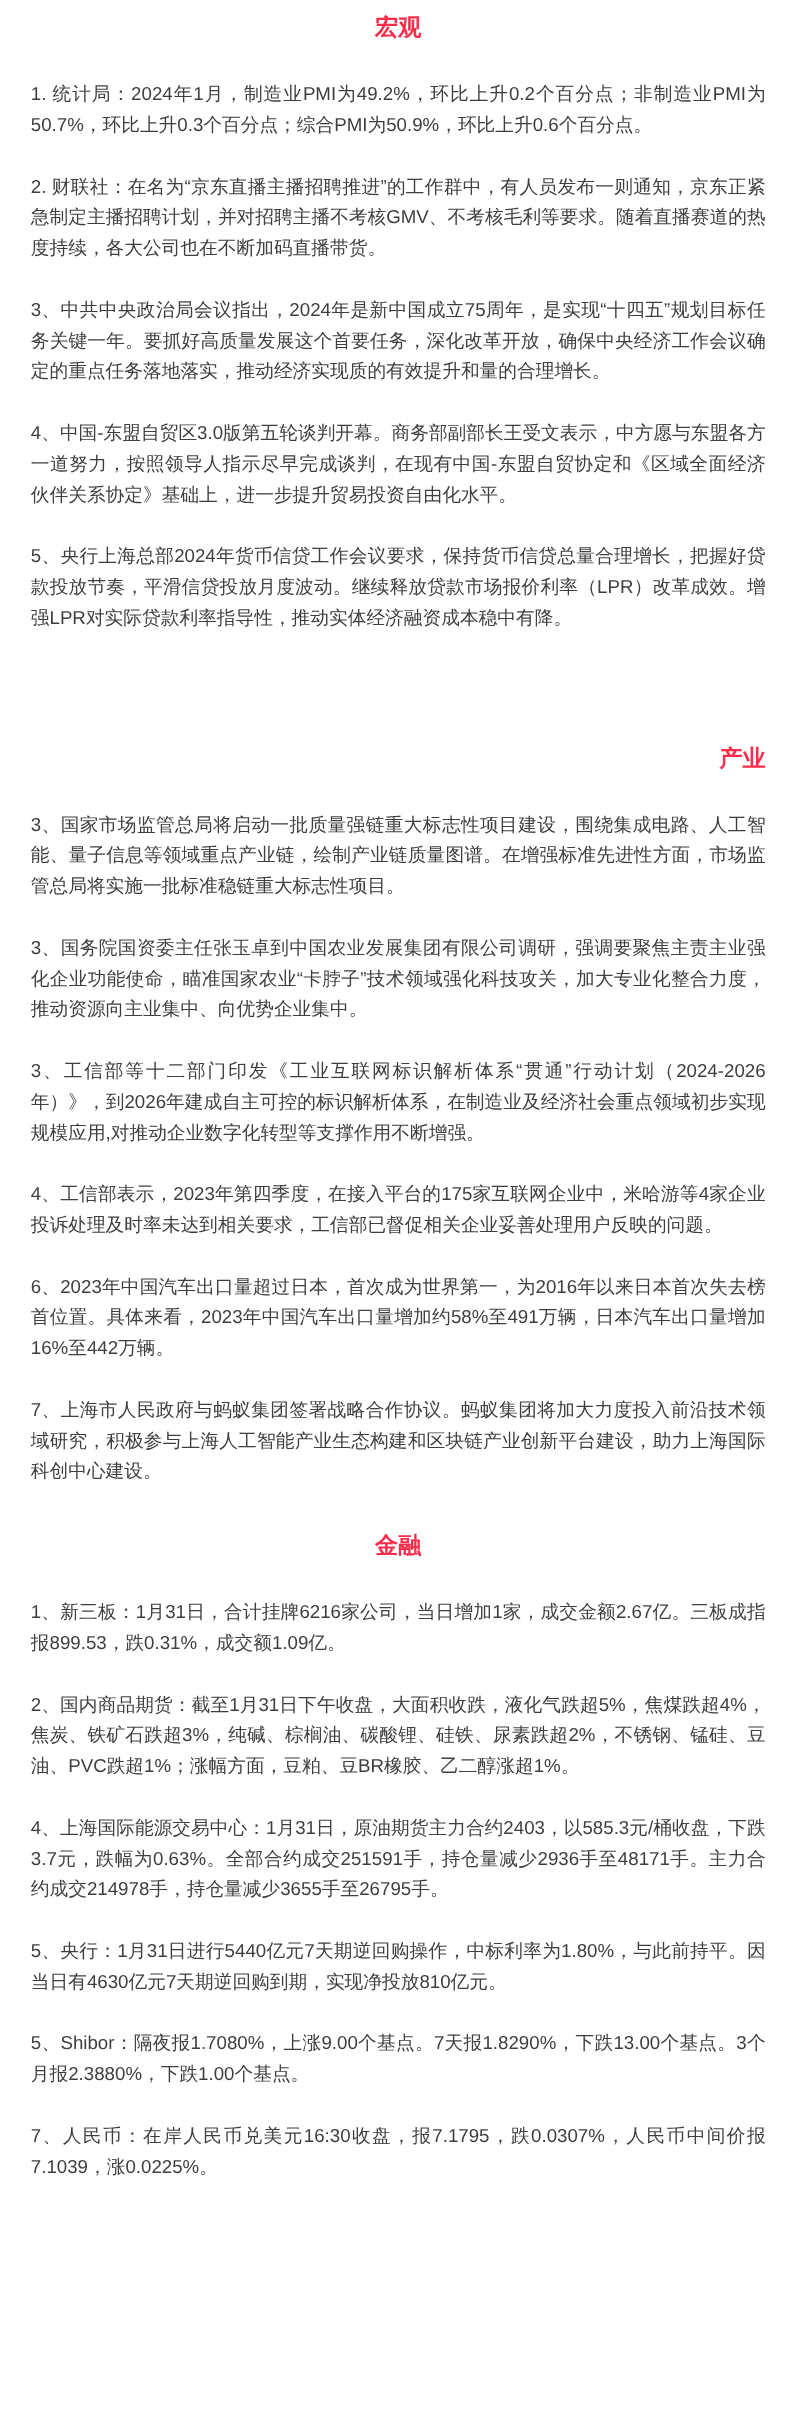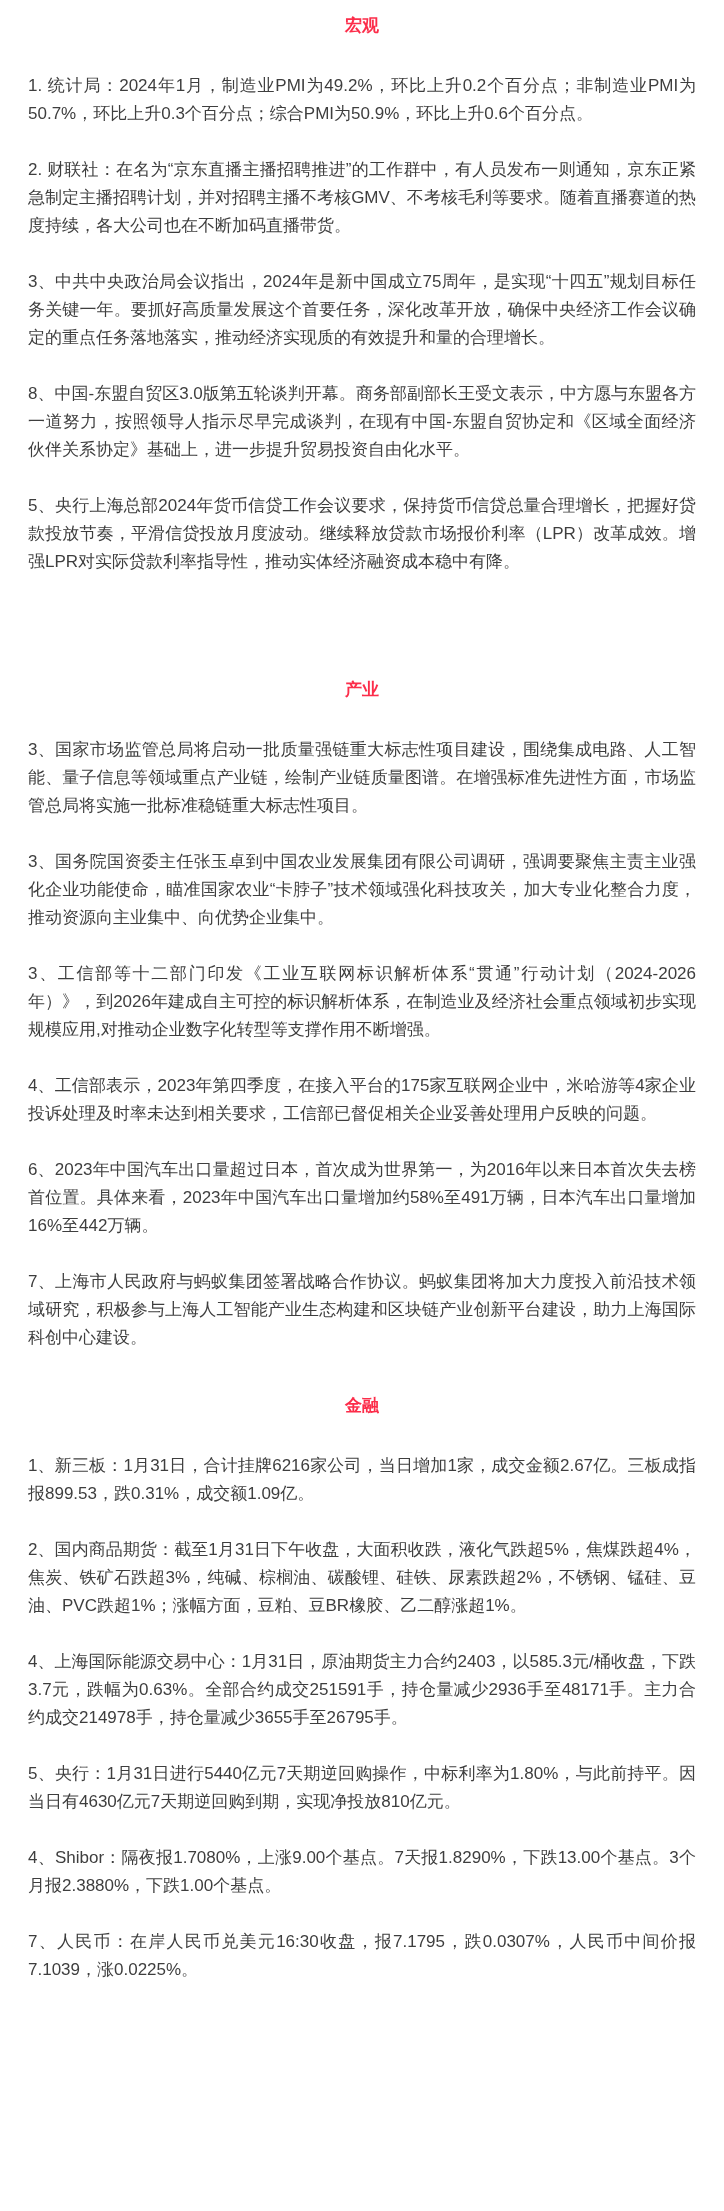--- a/index.html
+++ b/index.html
@@ -14,60 +14,60 @@
   .article {
     box-sizing: border-box;
     width: 724px;
     padding: 12px 28px 30px 28px;
     color: #3e3e3e;
     font-size: 17px;
     line-height: 28px;
     text-align: justify;
   }
   .section-title {
-    font-size: 17px;
+    font-size: 21px;
     font-weight: bold;
     text-align: center;
     color: #fc2d4a;
     margin: 0 0 32px 0;
   }
-  .section-title.mt-lg { margin-top: 100px; }
+  .section-title.mt-lg { margin-top: 100px; text-align: right; }
   .section-title.mt-md { margin-top: 40px; text-align: center; }
   .news-item {
     margin: 28px 0;
   }
   .section .news-item:first-of-type { margin-top: 0; }
 </style>
 </head>
 <body>
 
 <div class="article">
 
   <div class="section">
     <h2 class="section-title">宏观</h2>
     <p class="news-item">1. 统计局：2024年1月，制造业PMI为49.2%，环比上升0.2个百分点；非制造业PMI为50.7%，环比上升0.3个百分点；综合PMI为50.9%，环比上升0.6个百分点。</p>
     <p class="news-item">2. 财联社：在名为“京东直播主播招聘推进”的工作群中，有人员发布一则通知，京东正紧急制定主播招聘计划，并对招聘主播不考核GMV、不考核毛利等要求。随着直播赛道的热度持续，各大公司也在不断加码直播带货。</p>
     <p class="news-item">3、中共中央政治局会议指出，2024年是新中国成立75周年，是实现“十四五”规划目标任务关键一年。要抓好高质量发展这个首要任务，深化改革开放，确保中央经济工作会议确定的重点任务落地落实，推动经济实现质的有效提升和量的合理增长。</p>
-    <p class="news-item">8、中国-东盟自贸区3.0版第五轮谈判开幕。商务部副部长王受文表示，中方愿与东盟各方一道努力，按照领导人指示尽早完成谈判，在现有中国-东盟自贸协定和《区域全面经济伙伴关系协定》基础上，进一步提升贸易投资自由化水平。</p>
+    <p class="news-item">4、中国-东盟自贸区3.0版第五轮谈判开幕。商务部副部长王受文表示，中方愿与东盟各方一道努力，按照领导人指示尽早完成谈判，在现有中国-东盟自贸协定和《区域全面经济伙伴关系协定》基础上，进一步提升贸易投资自由化水平。</p>
     <p class="news-item">5、央行上海总部2024年货币信贷工作会议要求，保持货币信贷总量合理增长，把握好贷款投放节奏，平滑信贷投放月度波动。继续释放贷款市场报价利率（LPR）改革成效。增强LPR对实际贷款利率指导性，推动实体经济融资成本稳中有降。</p>
   </div>
 
   <div class="section">
     <h2 class="section-title mt-lg">产业</h2>
     <p class="news-item">3、国家市场监管总局将启动一批质量强链重大标志性项目建设，围绕集成电路、人工智能、量子信息等领域重点产业链，绘制产业链质量图谱。在增强标准先进性方面，市场监管总局将实施一批标准稳链重大标志性项目。</p>
     <p class="news-item">3、国务院国资委主任张玉卓到中国农业发展集团有限公司调研，强调要聚焦主责主业强化企业功能使命，瞄准国家农业“卡脖子”技术领域强化科技攻关，加大专业化整合力度，推动资源向主业集中、向优势企业集中。</p>
     <p class="news-item">3、工信部等十二部门印发《工业互联网标识解析体系“贯通”行动计划（2024-2026年）》，到2026年建成自主可控的标识解析体系，在制造业及经济社会重点领域初步实现规模应用,对推动企业数字化转型等支撑作用不断增强。</p>
     <p class="news-item">4、工信部表示，2023年第四季度，在接入平台的175家互联网企业中，米哈游等4家企业投诉处理及时率未达到相关要求，工信部已督促相关企业妥善处理用户反映的问题。</p>
     <p class="news-item">6、2023年中国汽车出口量超过日本，首次成为世界第一，为2016年以来日本首次失去榜首位置。具体来看，2023年中国汽车出口量增加约58%至491万辆，日本汽车出口量增加16%至442万辆。</p>
     <p class="news-item">7、上海市人民政府与蚂蚁集团签署战略合作协议。蚂蚁集团将加大力度投入前沿技术领域研究，积极参与上海人工智能产业生态构建和区块链产业创新平台建设，助力上海国际科创中心建设。</p>
   </div>
 
   <div class="section">
     <h2 class="section-title mt-md">金融</h2>
     <p class="news-item">1、新三板：1月31日，合计挂牌6216家公司，当日增加1家，成交金额2.67亿。三板成指报899.53，跌0.31%，成交额1.09亿。</p>
     <p class="news-item">2、国内商品期货：截至1月31日下午收盘，大面积收跌，液化气跌超5%，焦煤跌超4%，焦炭、铁矿石跌超3%，纯碱、棕榈油、碳酸锂、硅铁、尿素跌超2%，不锈钢、锰硅、豆油、PVC跌超1%；涨幅方面，豆粕、豆BR橡胶、乙二醇涨超1%。</p>
     <p class="news-item">4、上海国际能源交易中心：1月31日，原油期货主力合约2403，以585.3元/桶收盘，下跌3.7元，跌幅为0.63%。全部合约成交251591手，持仓量减少2936手至48171手。主力合约成交214978手，持仓量减少3655手至26795手。</p>
     <p class="news-item">5、央行：1月31日进行5440亿元7天期逆回购操作，中标利率为1.80%，与此前持平。因当日有4630亿元7天期逆回购到期，实现净投放810亿元。</p>
-    <p class="news-item">4、Shibor：隔夜报1.7080%，上涨9.00个基点。7天报1.8290%，下跌13.00个基点。3个月报2.3880%，下跌1.00个基点。</p>
+    <p class="news-item">5、Shibor：隔夜报1.7080%，上涨9.00个基点。7天报1.8290%，下跌13.00个基点。3个月报2.3880%，下跌1.00个基点。</p>
     <p class="news-item">7、人民币：在岸人民币兑美元16:30收盘，报7.1795，跌0.0307%，人民币中间价报7.1039，涨0.0225%。</p>
   </div>
 
 </div>
 
 </body></html>

